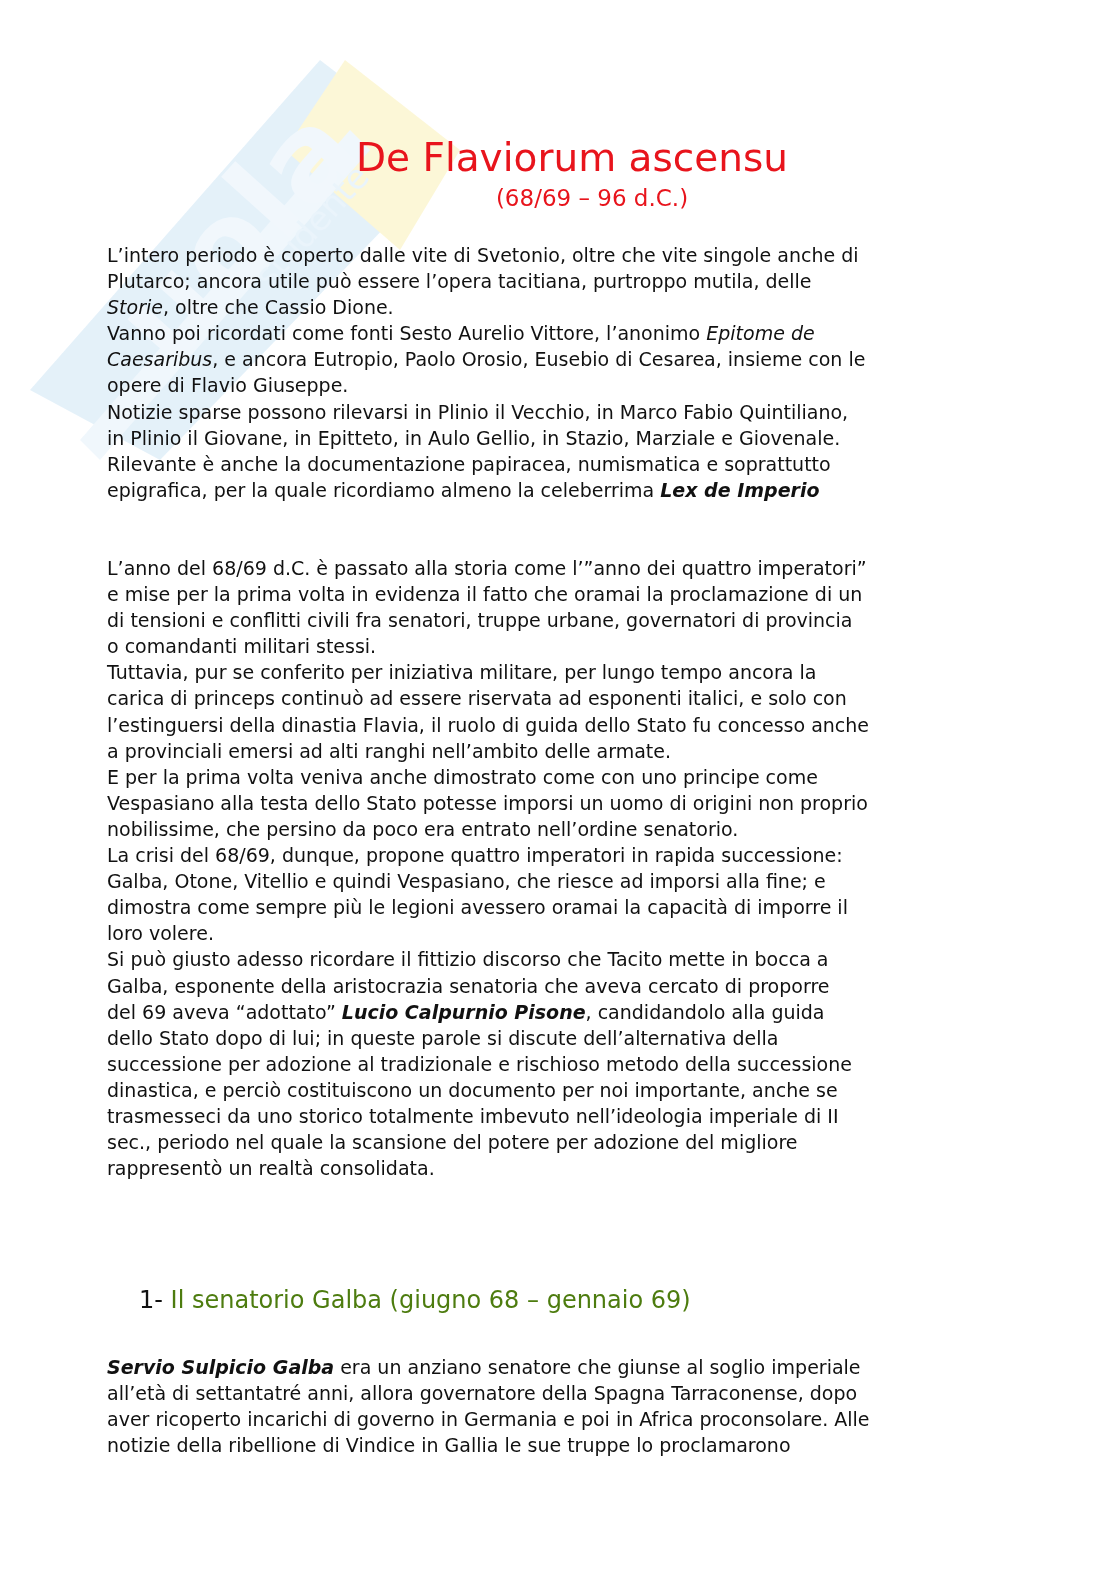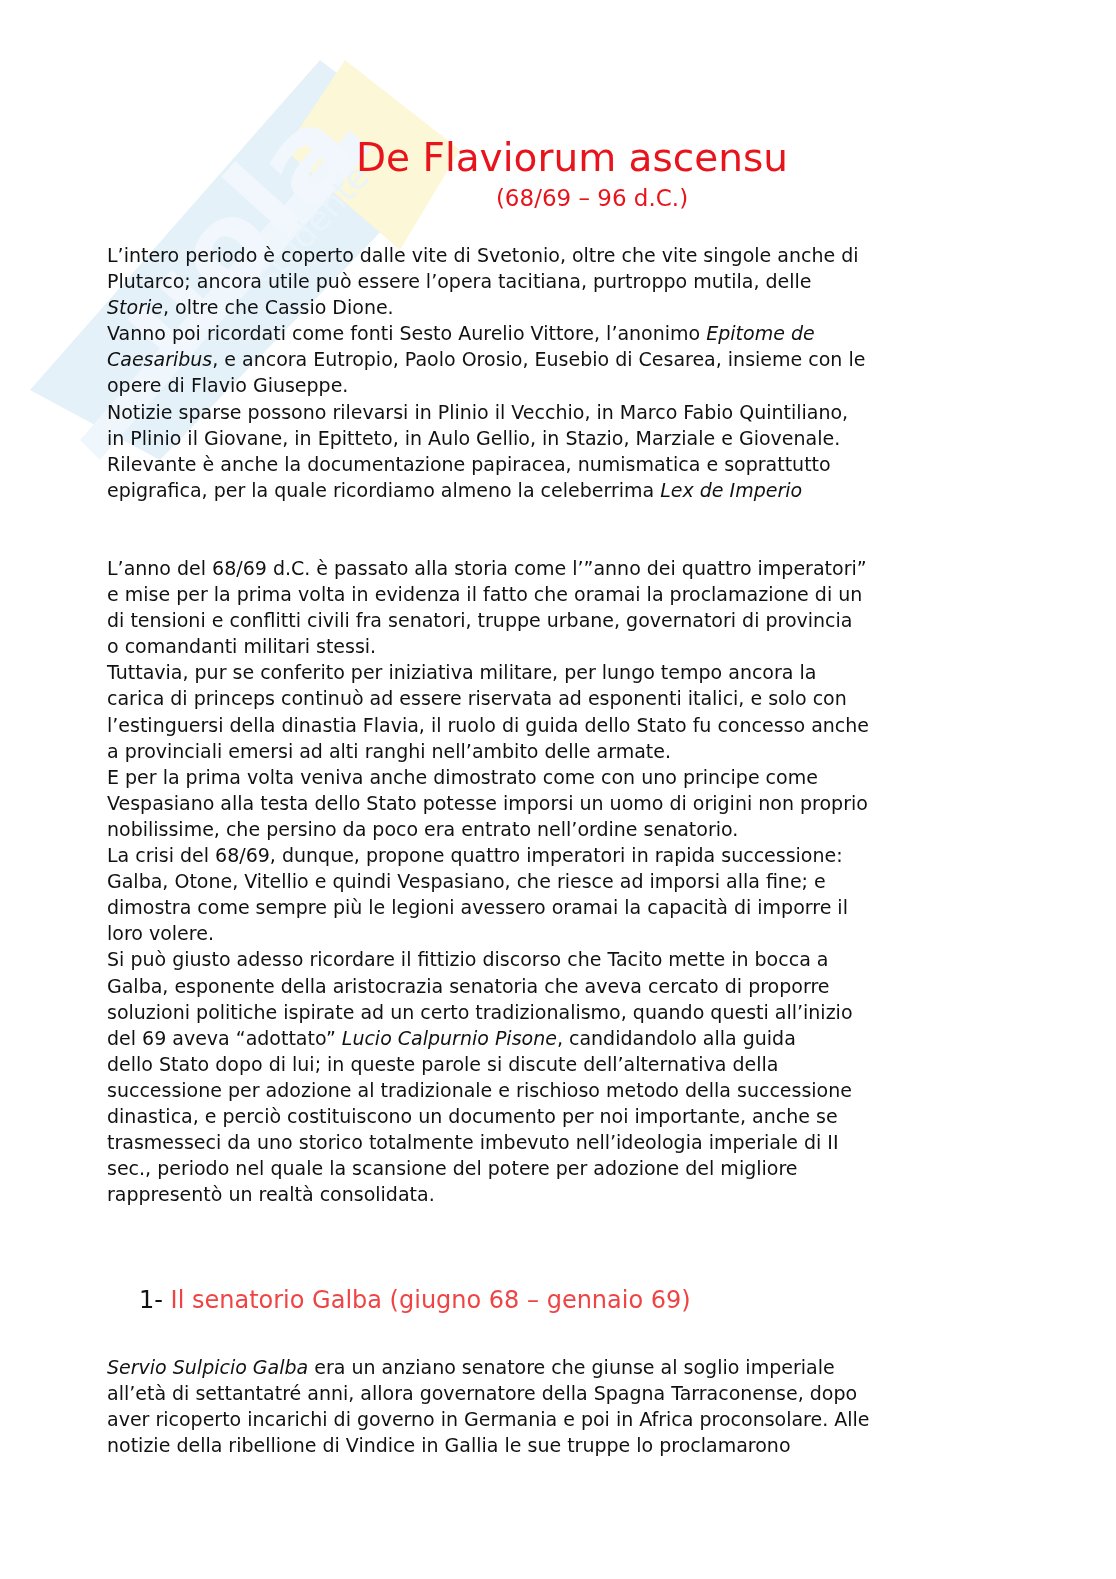--- a/index.html
+++ b/index.html
@@ -58,31 +58,31 @@
       position: absolute;
       left: 107px;
       width: 910px;
       font-size: 19px;
       line-height: 26.1px;
       margin: 0;
       white-space: nowrap;
     }
     .line { display: block; height: 26.1px; }
     em { }
-    .bi { font-style: italic; font-weight: normal; }
+    .bi { font-style: italic; font-weight: bold; }
     .section-heading {
       position: absolute;
       left: 139px;
       top: 1282px;
       font-size: 24px;
       line-height: 32px;
       color: #111111;
       white-space: nowrap;
     }
-    .section-heading .red { color: #ef4444; }
+    .section-heading .red { color: #4d7c0f; }
   </style>
 </head>
 <body>
 
 <svg class="watermark" viewBox="0 0 470 420" xmlns="http://www.w3.org/2000/svg">
   <g opacity="0.55">
     <polygon points="10,350 300,20 430,120 140,420" fill="#cfe6f5"></polygon>
     <polygon points="265,110 325,20 440,110 380,210" fill="#fbf1b8"></polygon>
     <polygon points="60,400 330,90 350,110 80,420" fill="#e4f1fa"></polygon>
     <text x="150" y="330" font-family="DejaVu Sans, sans-serif" font-size="120" font-weight="bold" fill="#e6f2fb" transform="rotate(-48 150 330)">uola</text>
@@ -119,21 +119,20 @@
     <span class="line"><span>a provinciali emersi ad alti ranghi nell’ambito delle armate.</span></span>
     <span class="line"><span>E per la prima volta veniva anche dimostrato come con uno principe come</span></span>
     <span class="line"><span>Vespasiano alla testa dello Stato potesse imporsi un uomo di origini non proprio</span></span>
     <span class="line"><span>nobilissime, che persino da poco era entrato nell’ordine senatorio.</span></span>
     <span class="line"><span>La crisi del 68/69, dunque, propone quattro imperatori in rapida successione:</span></span>
     <span class="line"><span>Galba, Otone, Vitellio e quindi Vespasiano, che riesce ad imporsi alla fine; e</span></span>
     <span class="line"><span>dimostra come sempre più le legioni avessero oramai la capacità di imporre il</span></span>
     <span class="line"><span>loro volere.</span></span>
     <span class="line"><span>Si può giusto adesso ricordare il fittizio discorso che Tacito mette in bocca a</span></span>
     <span class="line"><span>Galba, esponente della aristocrazia senatoria che aveva cercato di proporre</span></span>
-    <span class="line"><span>soluzioni politiche ispirate ad un certo tradizionalismo, quando questi all’inizio</span></span>
     <span class="line"><span>del 69 aveva “adottato” </span><span class="bi">Lucio Calpurnio Pisone</span><span>, candidandolo alla guida</span></span>
     <span class="line"><span>dello Stato dopo di lui; in queste parole si discute dell’alternativa della</span></span>
     <span class="line"><span>successione per adozione al tradizionale e rischioso metodo della successione</span></span>
     <span class="line"><span>dinastica, e perciò costituiscono un documento per noi importante, anche se</span></span>
     <span class="line"><span>trasmesseci da uno storico totalmente imbevuto nell’ideologia imperiale di II</span></span>
     <span class="line"><span>sec., periodo nel quale la scansione del potere per adozione del migliore</span></span>
     <span class="line"><span>rappresentò un realtà consolidata.</span></span>
   </div>
 
   <div class="section-heading">

